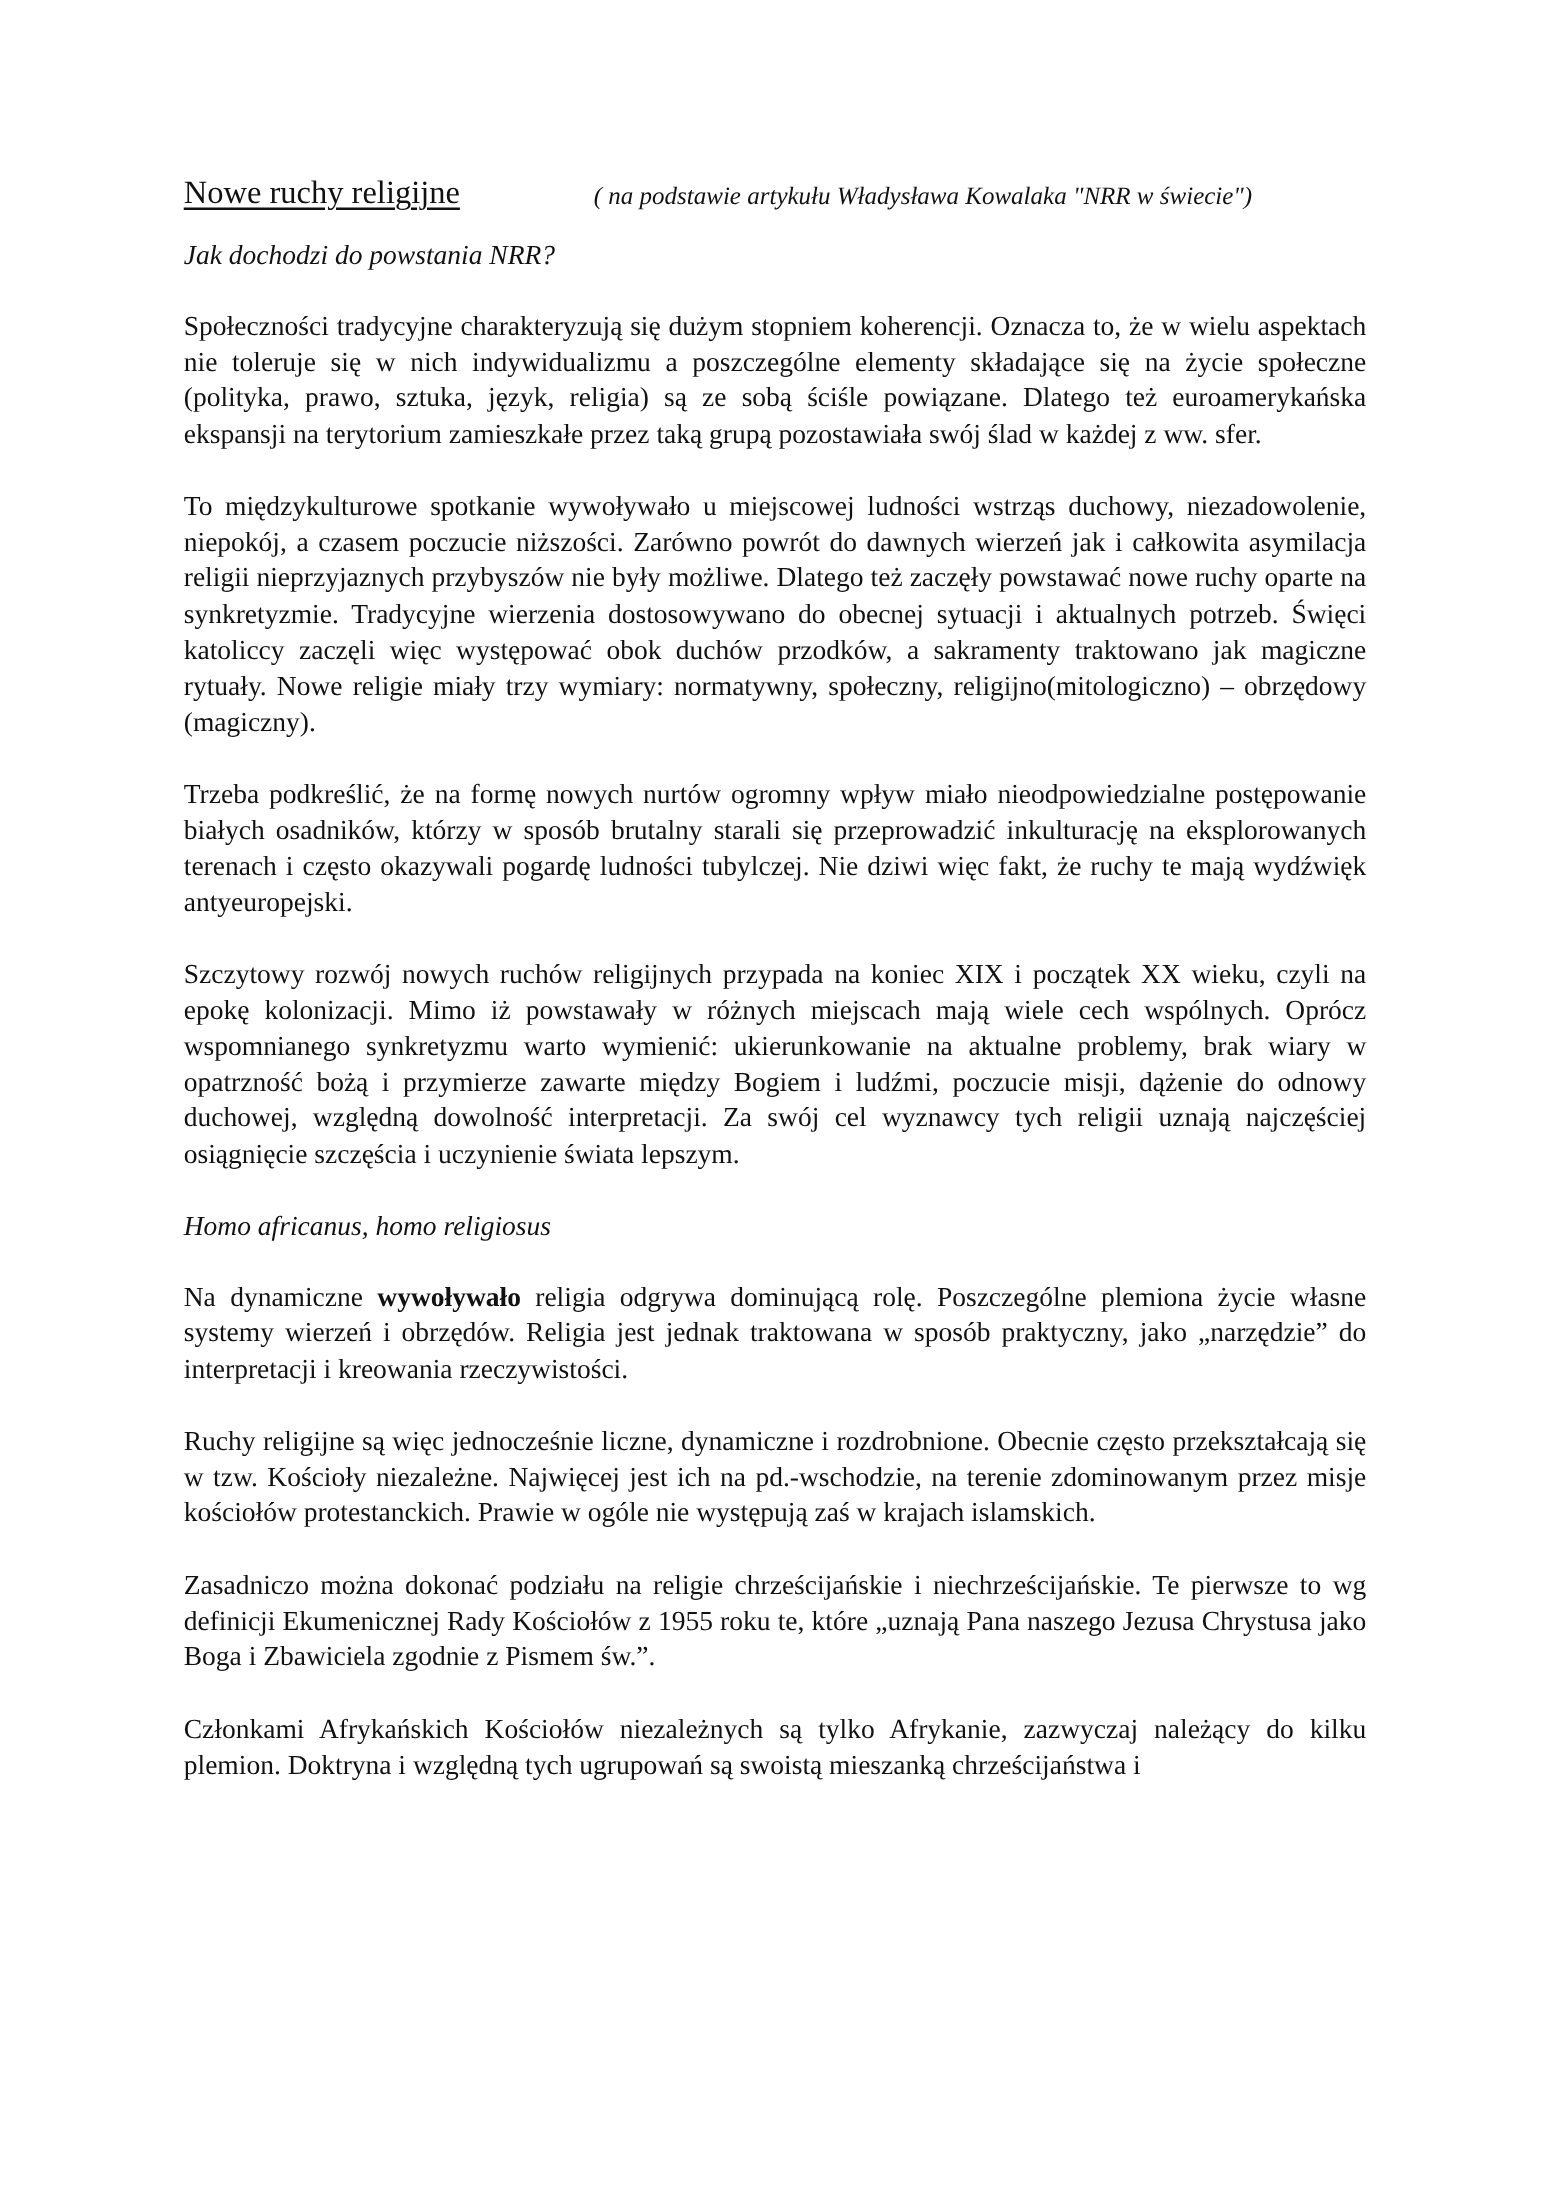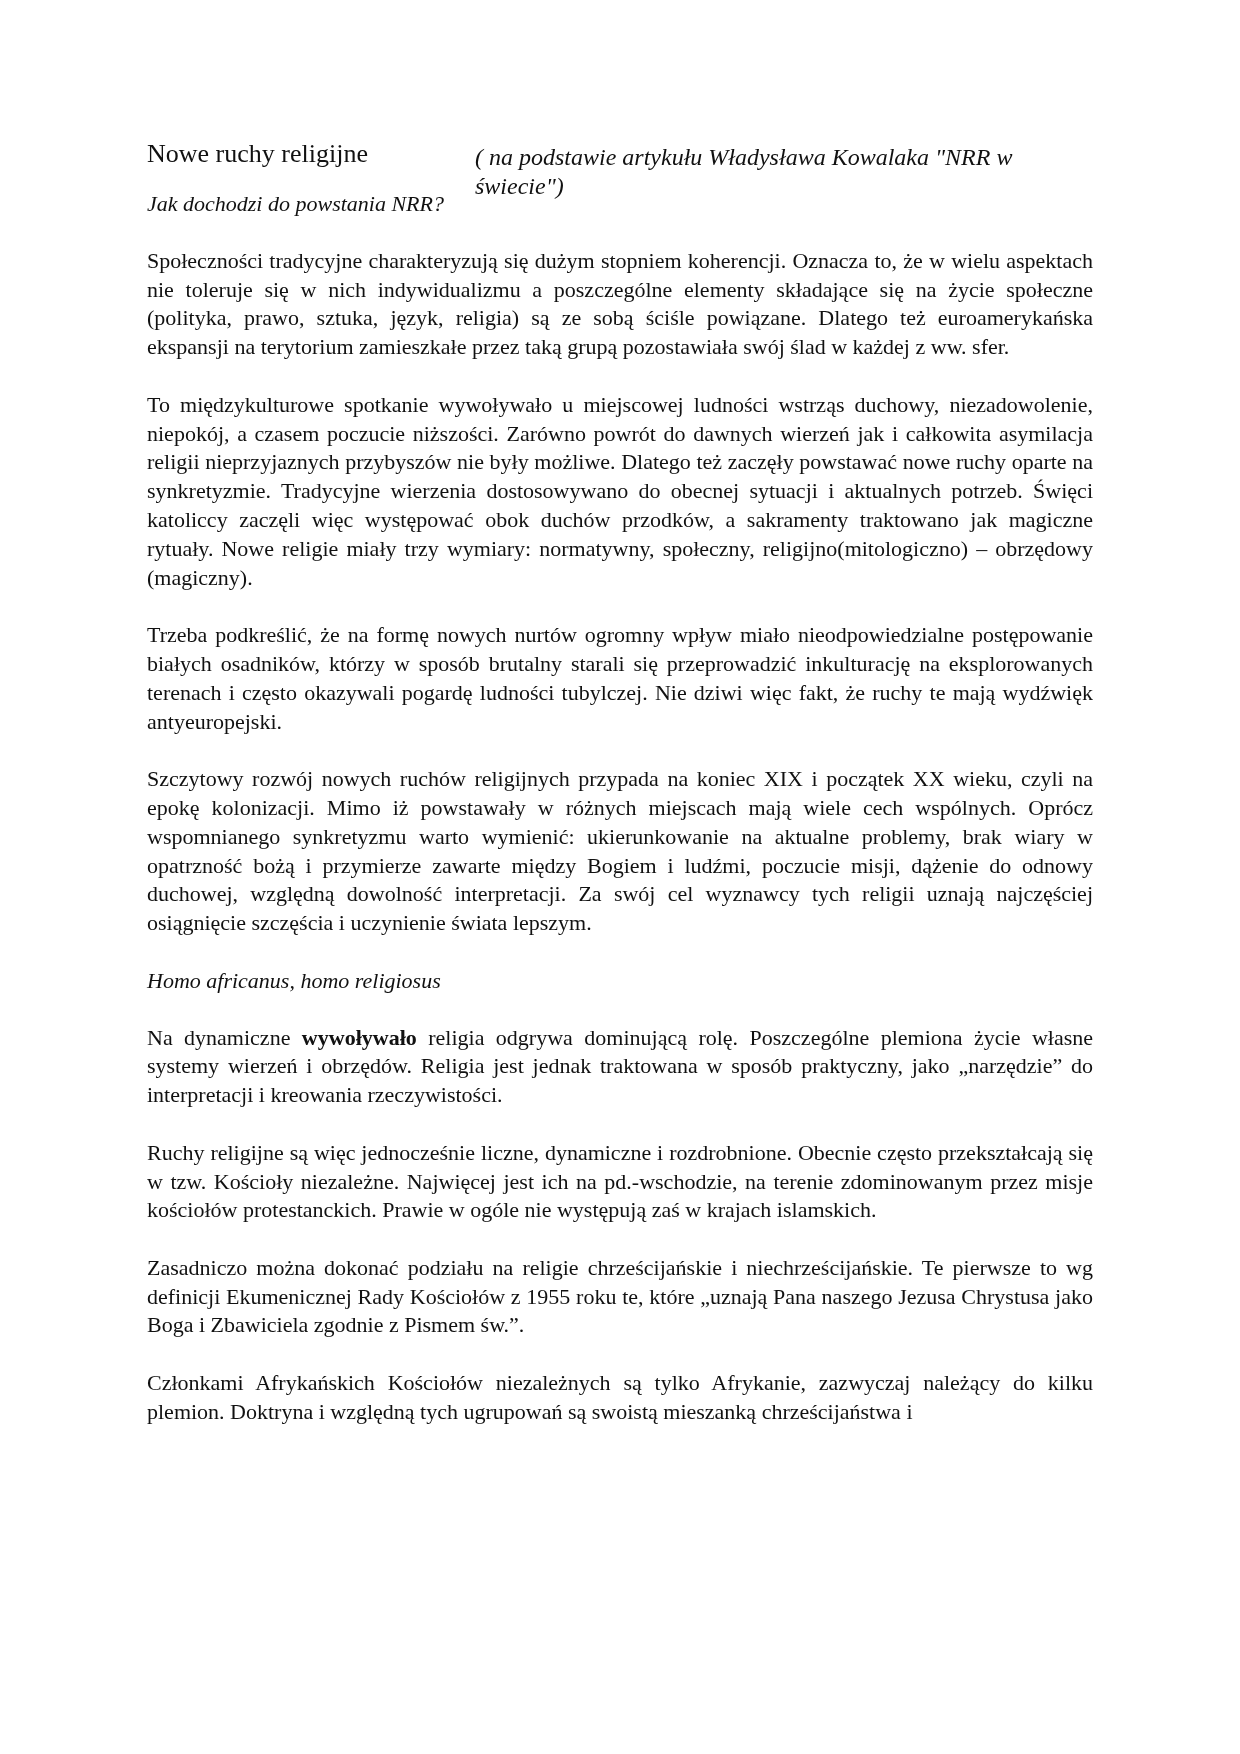--- a/index.html
+++ b/index.html
@@ -5,26 +5,26 @@
   html, body { margin: 0; padding: 0; background: #ffffff; }
   body { width: 1240px; height: 1754px; position: relative; overflow: hidden; }
   .page {
     position: absolute; left: 147px; top: 140px; width: 946px;
     font-family: "Liberation Serif", "DejaVu Serif", serif;
     font-size: 22px; line-height: 28.8px; color: #111;
   }
   .title-row { position: relative; height: 36px; }
   .title {
     position: absolute; left: 0; top: 0;
-    font-size: 26px; text-underline-offset: 4px;
+    font-size: 26px; text-decoration: underline; text-underline-offset: 4px;
     text-decoration-thickness: 2px;
   }
   .subtitle {
     position: absolute; left: 328px; top: 3px;
-    font-style: italic; font-size: 24px;
+    font-style: italic; font-size: 20px;
   }
   .section-heading { font-style: italic; margin: 14px 0 28px 0; }
   p { margin: 0 0 28.8px 0; text-align: justify; }
   b { font-weight: bold; }
 </style>
 </head>
 <body>
 
 <div class="page">
   <div class="title-row">

